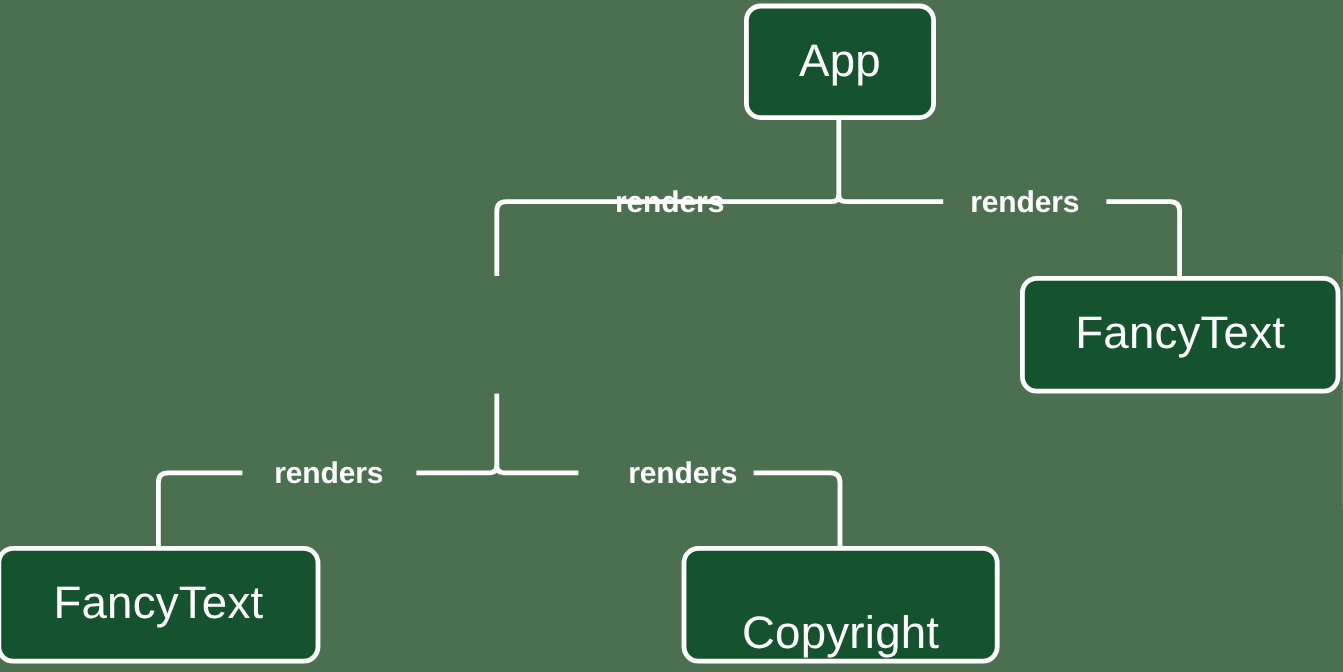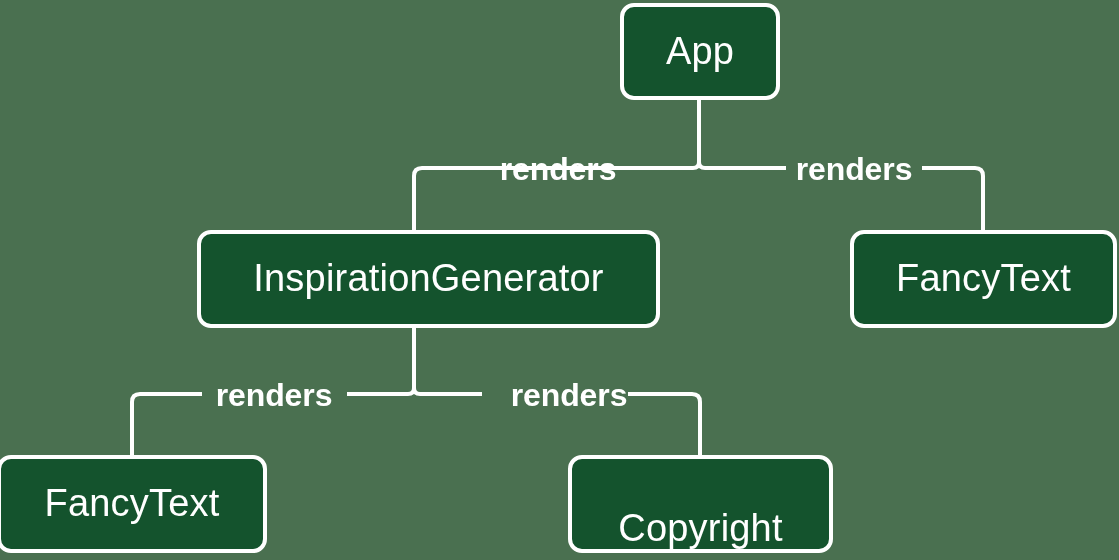--- a/index.html
+++ b/index.html
@@ -49,21 +49,21 @@
     white-space: nowrap;
   }
   .node-label {
     display: block;
     line-height: 1;
     padding-bottom: 2px;
   }
   .edge-label {
     position: absolute;
     color: #ffffff;
-    font-size: 32px;
+    font-size: 25px;
     font-weight: 600;
     line-height: 1;
     white-space: nowrap;
     transform: translate(-50%, -50%);
     letter-spacing: -0.1px;
   }
 </style>
 </head>
 <body>
 
@@ -81,23 +81,20 @@
 
     <path class="edge-path" d="M 414 388 Q 414 394 408 394 L 347 394 M 202 394 L 140 394 Q 132 394 132 402 L 132 455"></path>
 
     <path class="edge-path" d="M 414 388 Q 414 394 420 394 L 482 394 M 628 394 L 692 394 Q 700 394 700 402 L 700 455"></path>
   </svg>
 
   <div class="node-box" style="left:620px; top:3px; width:160px; height:97px;">
     <span class="node-label">App</span>
   </div>
 
-  <div class="node-box" style="left:197px; top:230px; width:463px; height:98px;">
-    <span class="node-label">InspirationGenerator</span>
-  </div>
 
   <div class="node-box" style="left:850px; top:230px; width:267px; height:98px;">
     <span class="node-label">FancyText</span>
   </div>
 
   <div class="node-box" style="left:-3px; top:455px; width:270px; height:98px;">
     <span class="node-label">FancyText</span>
   </div>
 
   <div class="node-box" style="left:568px; top:455px; width:265px; height:98px;align-items:flex-end;">

